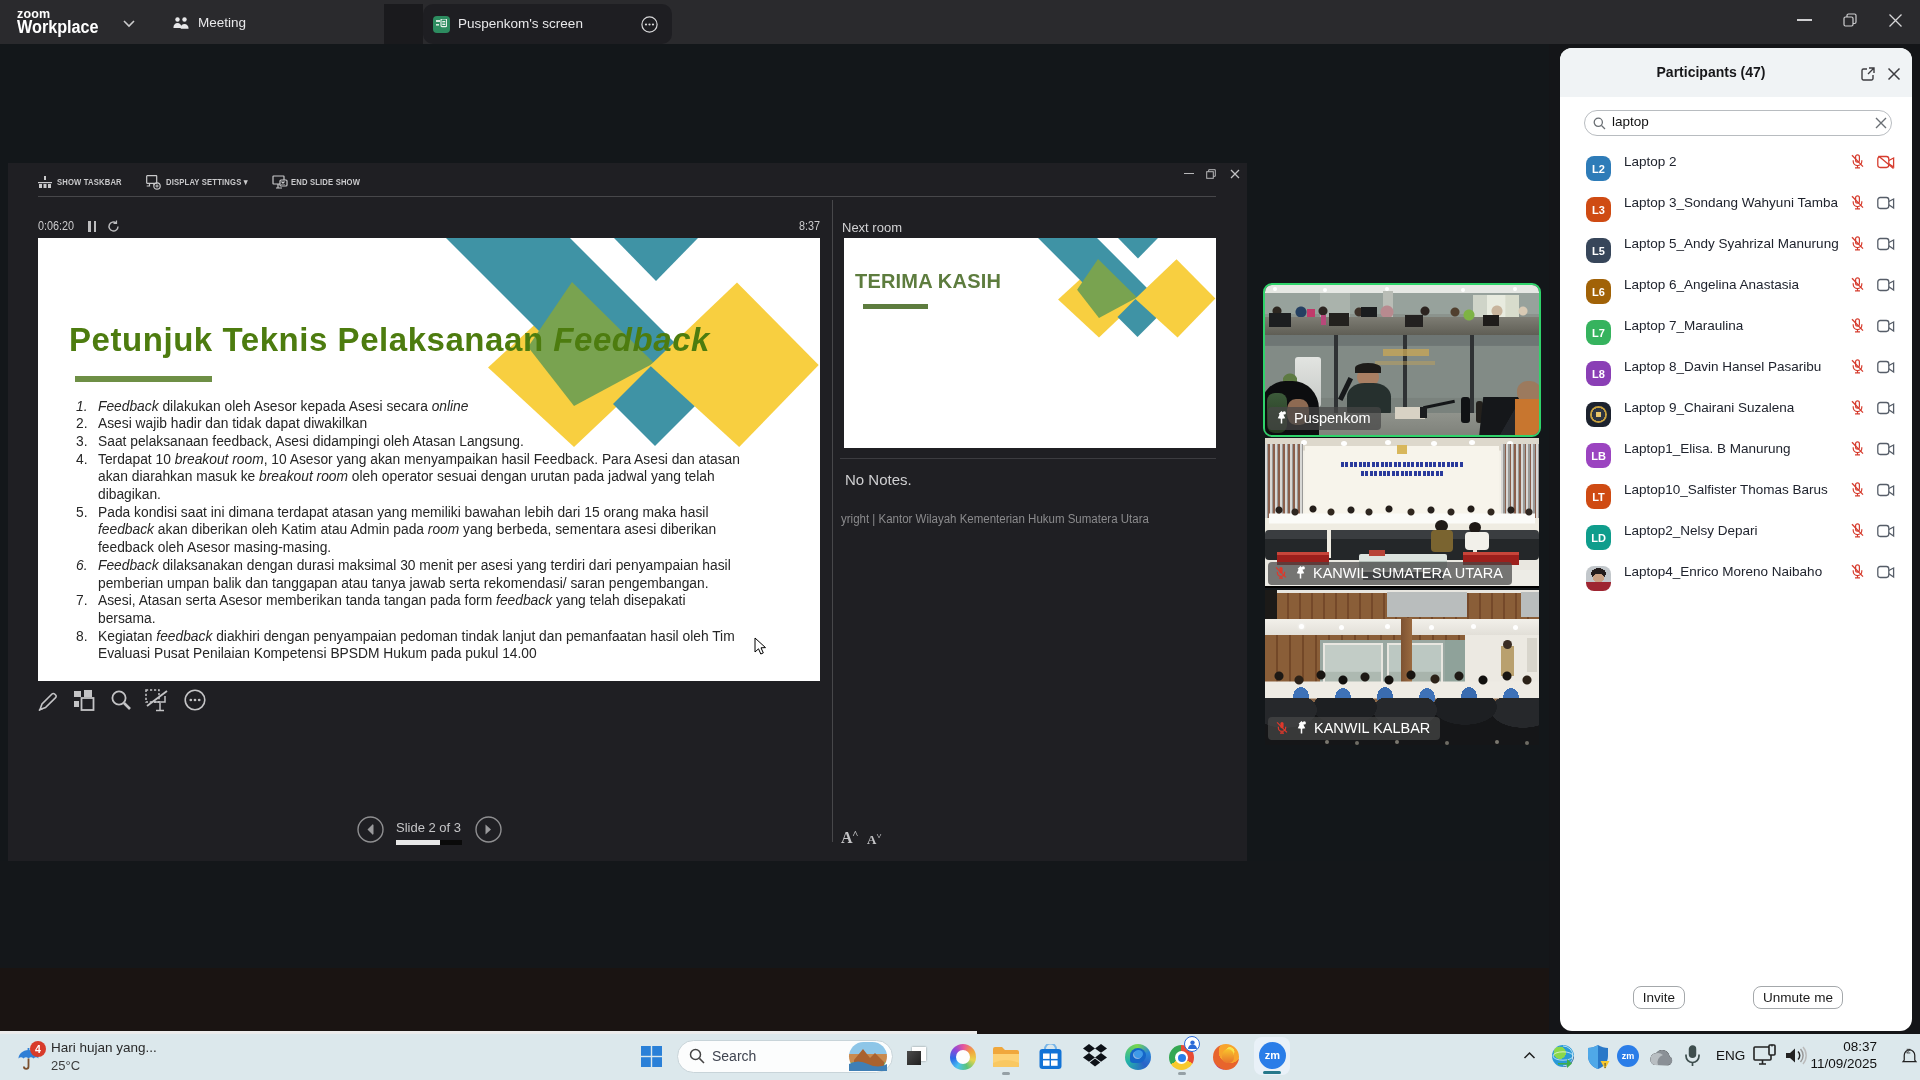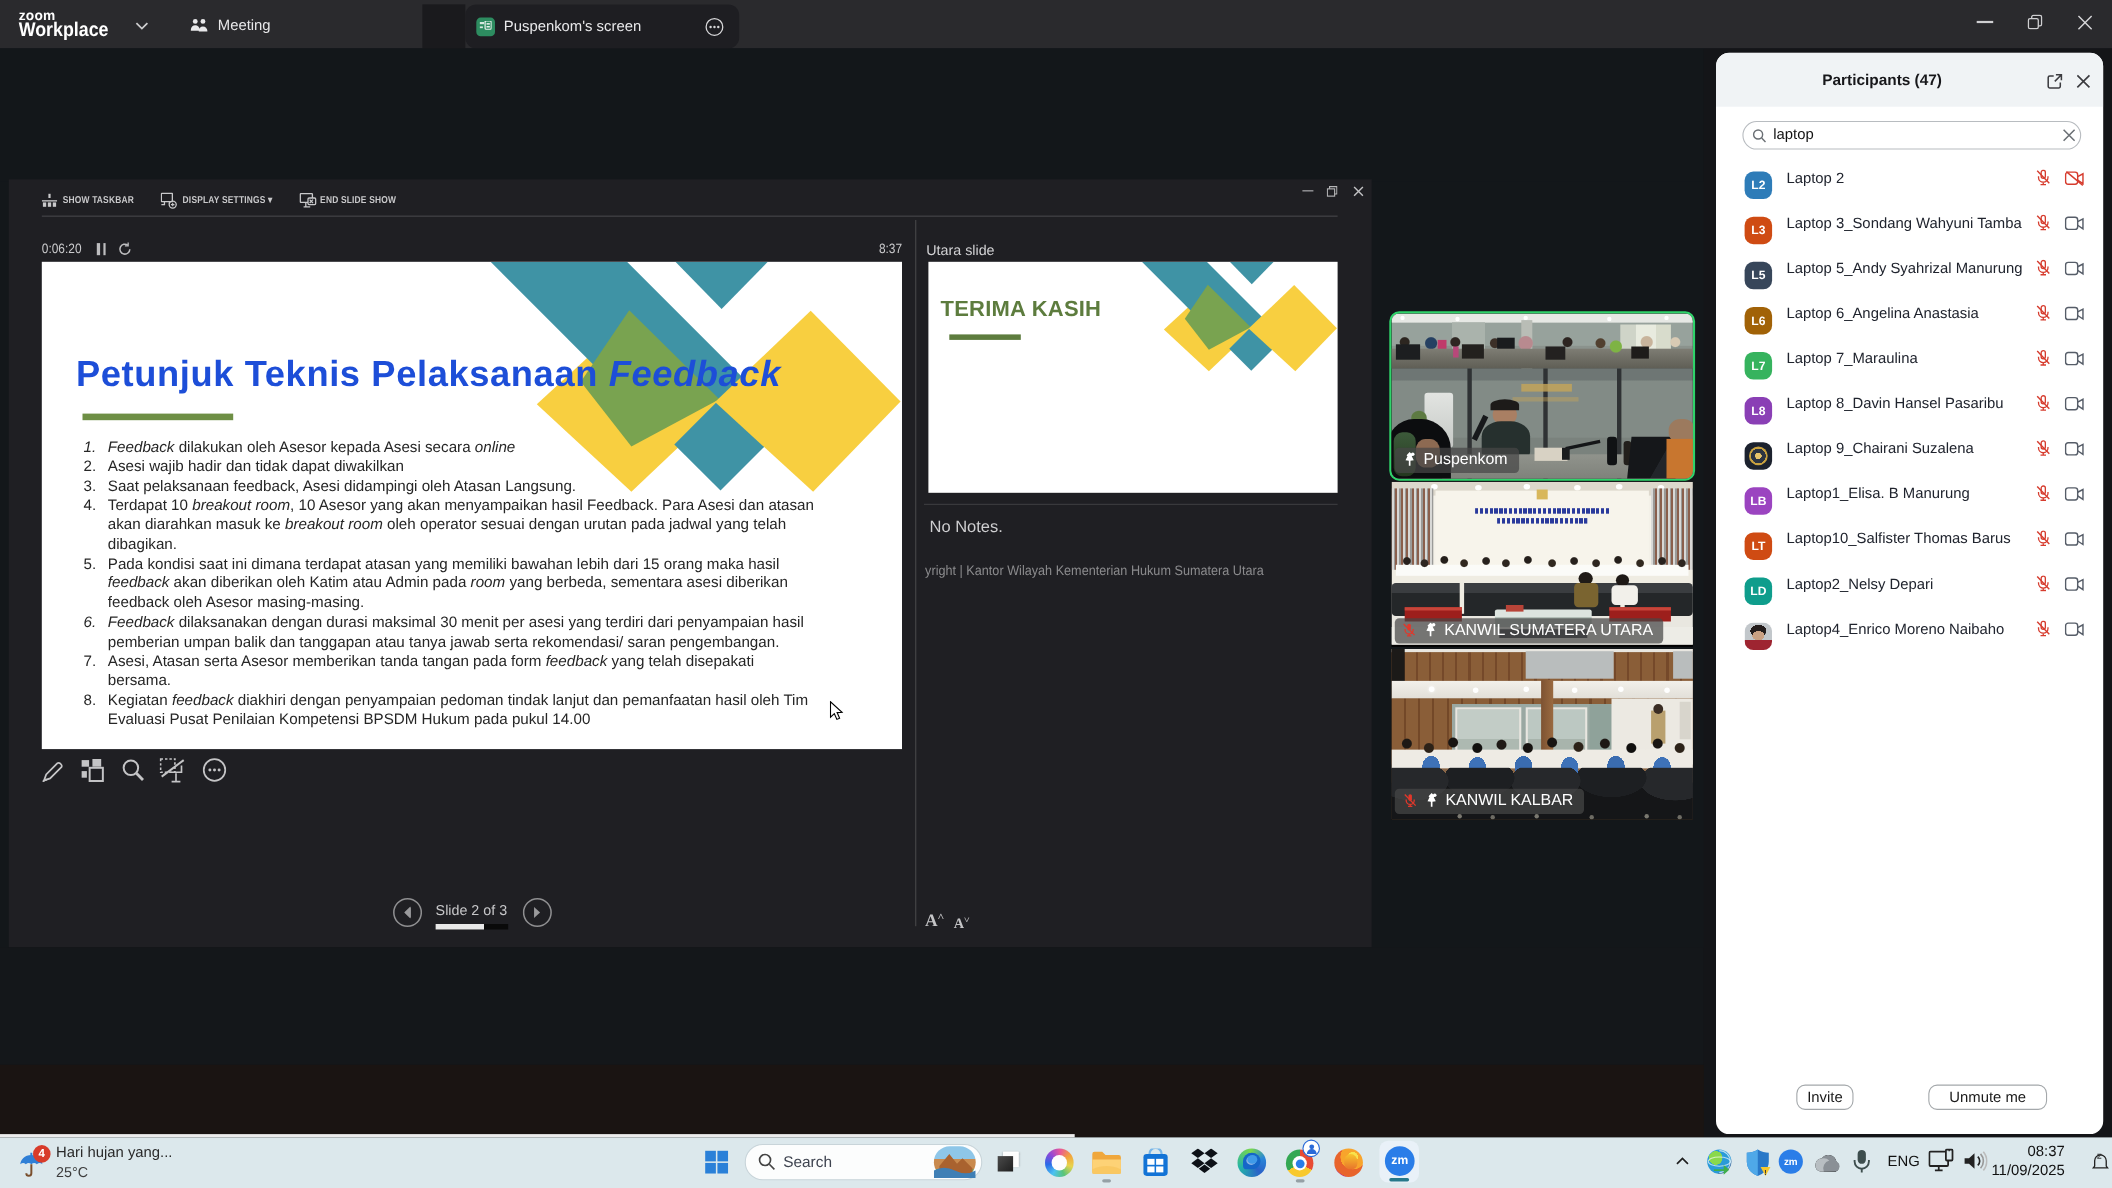--- a/index.html
+++ b/index.html
@@ -20,21 +20,21 @@
   #warm-strip { left:0; top:968px; width:1549px; height:66px; background:#1a1412; }
   #white-sliver { left:0; top:1031px; width:977px; height:3px; background:#ececec; }
   #right-gap { left:1549px; top:44px; width:371px; height:990px; background:#141518; }
 
   
   .ptool { color:#c9c9cb; font-size:9px; font-weight:bold; letter-spacing:0.2px; transform:scaleX(0.85); transform-origin:left; }
   #pt-divider { left:38px; top:196px; width:1178px; height:1px; background:#47474a; }
 
   
   #slide { left:38px; top:238px; width:782px; height:443px; background:#ffffff; overflow:hidden; }
-  #slide-title { position:absolute; left:31px; top:85px; font-size:33px; line-height:33px; font-weight:bold; color:#1d4ed8; white-space:nowrap; letter-spacing:0.55px; }
+  #slide-title { position:absolute; left:31px; top:85px; font-size:33px; line-height:33px; font-weight:bold; color:#4d7c0f; white-space:nowrap; letter-spacing:0.55px; }
   #green-bar { position:absolute; left:37px; top:138px; width:137px; height:6px; background:#6e8f45; }
   #slide-list { position:absolute; left:38px; top:159.5px; width:685px; font-size:13.8px; line-height:17.7px; color:#262626; }
   .li { position:relative; padding-left:22px; }
   .ln { position:absolute; left:0; top:0; }
 
   
   #next-thumb { left:844px; top:238px; width:372px; height:210px; background:#ffffff; overflow:hidden; }
   #notes-divider { left:840px; top:458px; width:376px; height:1px; background:#3c3c40; }
 
   
@@ -211,21 +211,21 @@
       <path d="M10.5 8.5 L16 13.5 L10.5 18.5 Z" fill="#9a9a9c"></path>
     </svg>
   <div class="abs" style="left:396px; top:839.5px; width:66px; height:5.5px; background:#0a0a0a;"></div>
   <div class="abs" style="left:396px; top:839.5px; width:44px; height:5.5px; background:#e8e8e8;"></div>
 
   <div class="abs" style="left:841px; top:828px; color:#c4c4c6; font-size:16px; font-weight:bold; font-family:'Liberation Serif',serif;">A<span style="font-size:10px; vertical-align:6px;">˄</span></div>
   <div class="abs" style="left:867px; top:831px; color:#c4c4c6; font-size:13px; font-weight:bold; font-family:'Liberation Serif',serif;">A<span style="font-size:9px; vertical-align:5px;">˅</span></div>
 
   <div class="abs" style="left:832px; top:200px; width:1px; height:642px; background:#47474a;"></div>
 
-  <div class="abs" style="left:842px; top:220px; color:#d2d2d4; font-size:13px;">Utara slide</div>
+  <div class="abs" style="left:842px; top:220px; color:#d2d2d4; font-size:13px;">Next room</div>
   <div class="abs" id="next-thumb">
     <svg style="position:absolute; left:0; top:0;" width="372" height="211" viewBox="0 0 782 443.4" preserveAspectRatio="none">
       <polygon points="450,129.5 536,50.5 620,129.5 536,209" fill="#f8cf40"></polygon>
       <polygon points="408,0 532,0 658,126 534,126" fill="#3f93a5"></polygon>
       <polygon points="576,0 660,0 618,43" fill="#3f93a5"></polygon>
       <polygon points="575,166 617,124 659,166 617,208" fill="#3f93a5"></polygon>
       <polygon points="490,109 534,44 616,125 536,168" fill="#79a350"></polygon>
       <polygon points="612,127.5 699,44.4 780.7,127.1 701.2,209.1" fill="#f8cf40"></polygon>
     </svg>
     <div style="position:absolute; left:11px; top:32px; font-size:20px; font-weight:bold; color:#5d7c3e; letter-spacing:0.2px;">TERIMA KASIH</div>
@@ -570,21 +570,21 @@
             <path d="M7.5 11.8 v1.7 M5 13.8 h5"></path>
             <path d="M2 1.2 L13 12.6" stroke-width="1.3"></path>
           </svg>
       <svg width="18" height="14" viewBox="0 0 18 14" fill="none" stroke="#565d68" stroke-width="1.3">
             <rect x="0.8" y="1.5" width="11" height="11" rx="2.4"></rect>
             <path d="M11.8 5.5 L16.6 3 V12 L11.8 8.8"></path>
           </svg>
         </div>
       </div>
     <div style="position:absolute; left:73px; top:938px; width:52px; height:23px; border:1px solid #a4a8ab; border-radius:8px; text-align:center; font-size:13.5px; color:#1a1a1a; line-height:21px;">Invite</div>
-    <div style="position:absolute; left:193px; top:938px; width:108px; height:23px; border:1px solid #a4a8ab; border-radius:8px; text-align:center; font-size:13.5px; color:#1a1a1a; line-height:21px;">Unmute me</div>
+    <div style="position:absolute; left:193px; top:938px; width:90px; height:23px; border:1px solid #a4a8ab; border-radius:8px; text-align:center; font-size:13.5px; color:#1a1a1a; line-height:21px;">Unmute me</div>
   </div>
 
   <div class="abs" id="taskbar"></div>
 
   <svg class="abs" style="left:17px; top:1047px;" width="23" height="24" viewBox="0 0 23 24">
       <path d="M11.5 3 C5.5 3 1.5 7.5 1.5 11.5 q2.5 -2.4 5 0 q2.5 -2.4 5 0 q2.5 -2.4 5 0 q2.5 -2.4 5 0 C21.5 7.5 17.5 3 11.5 3 Z" fill="#2f7fd6"></path>
       <path d="M11.5 11.5 L11.5 19.5 a2.3 2.3 0 0 1 -4.6 0" stroke="#7a4f2d" stroke-width="1.8" fill="none"></path>
       <path d="M11.5 1 v2.5" stroke="#2f7fd6" stroke-width="1.8"></path>
     </svg>
   <div class="abs" style="left:30px; top:1041px; width:16px; height:16px; border-radius:50%; background:#d83b2a; color:#fff; font-size:10.5px; font-weight:bold; text-align:center; line-height:16px;">4</div>

